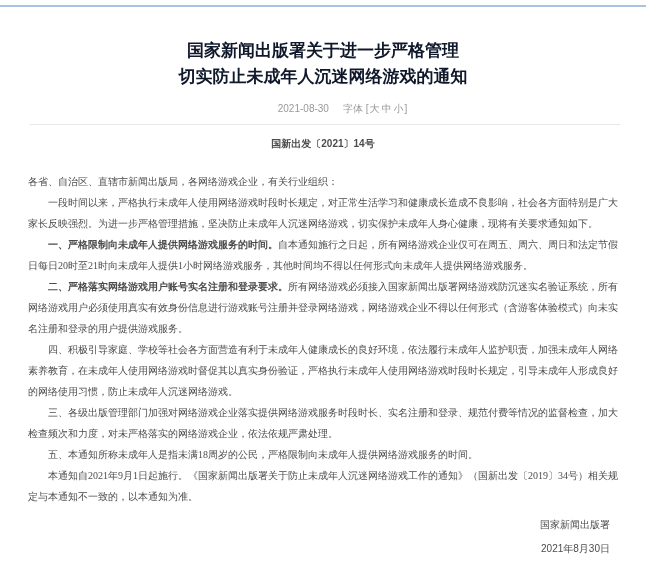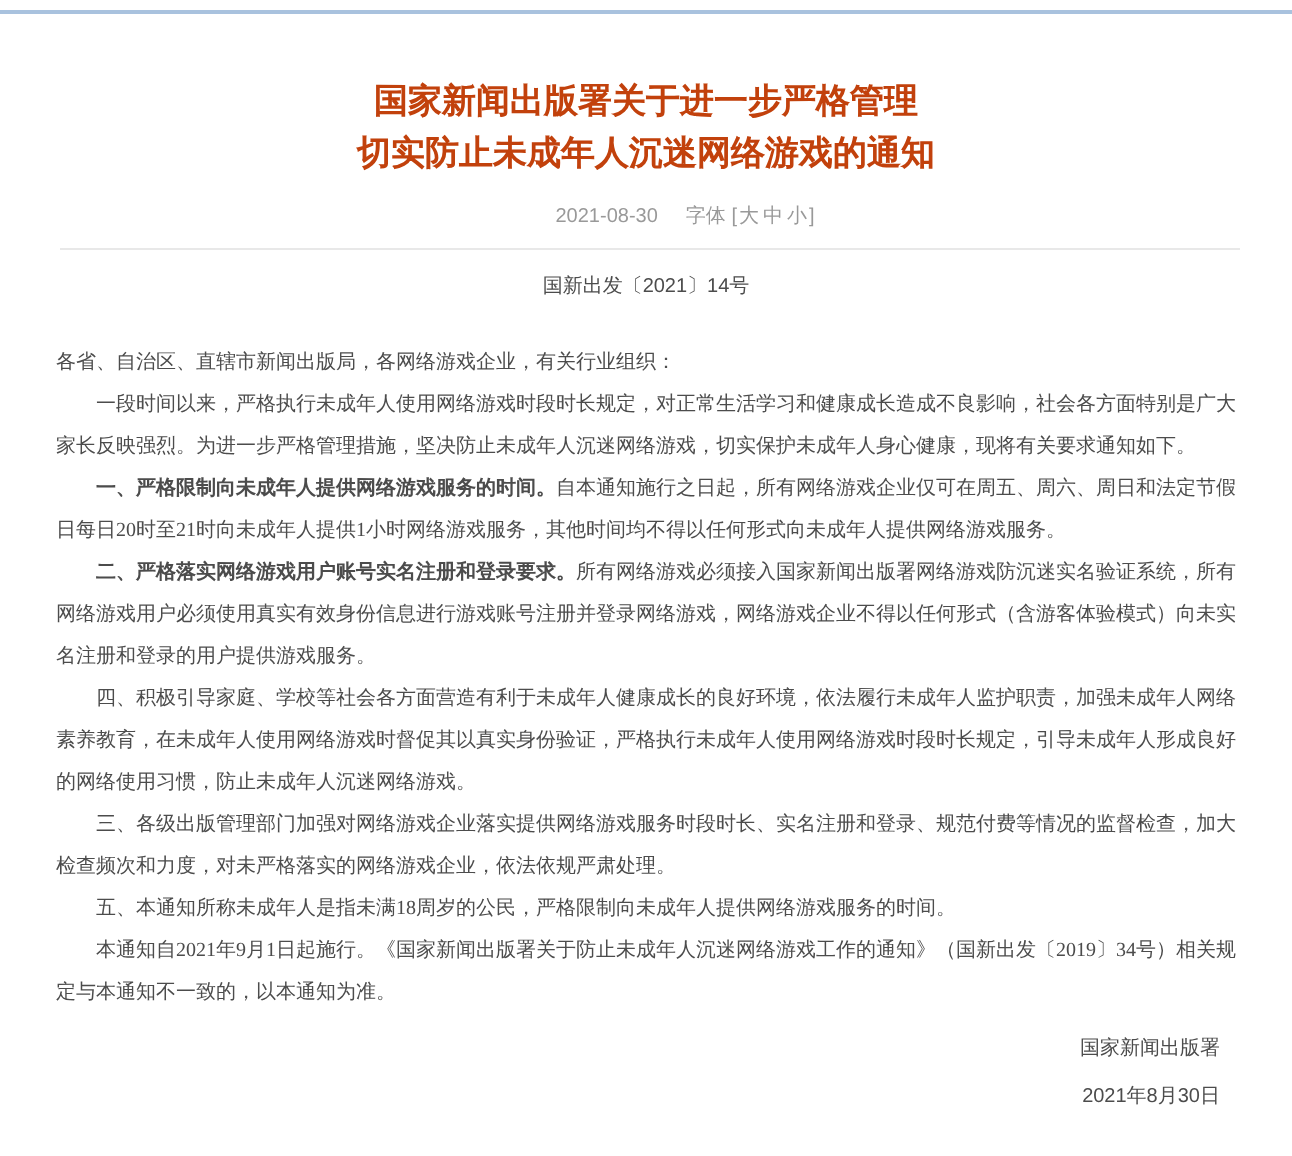--- a/index.html
+++ b/index.html
@@ -12,21 +12,21 @@
     overflow: hidden;
   }
   .top-border {
     margin-top: 5px;
     height: 2px;
     background: #a9c2de;
   }
   .title {
     margin: 31px 40px 0;
     text-align: center;
-    color: #c2410c;
+    color: #0f172a;
     font-size: 17px;
     line-height: 26px;
     font-weight: bold;
   }
   .title .t-line { display: block; }
   .meta {
     margin-top: 12px;
     height: 14px;
     text-align: center;
     color: #999999;
@@ -46,20 +46,21 @@
     border: none;
     border-top: 1px solid #e8e8e8;
     height: 0;
   }
   .doc-number {
     margin-top: 12px;
     text-align: center;
     font-size: 10px;
     line-height: 14px;
     color: #4c4c4c;
+    font-weight: bold;
   }
   .body-text {
     margin: 20px 28px 0;
     font-size: 10px;
     line-height: 21px;
     color: #4c4c4c;
     text-align: justify;
   }
   .para { margin: 0; font-family: Liberation Serif, serif; }
   .para.indent { text-indent: 2em; }

